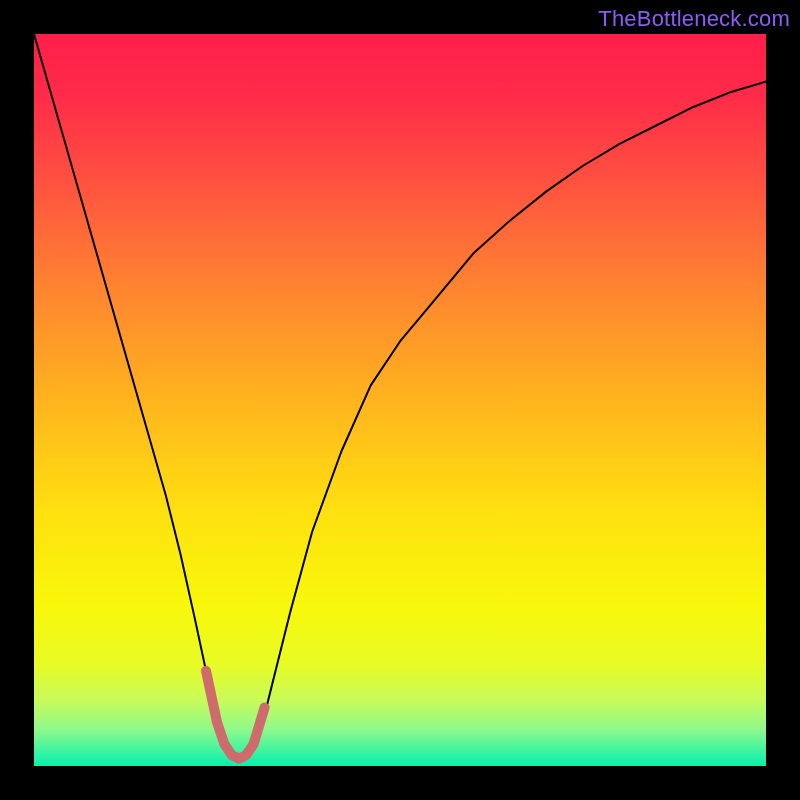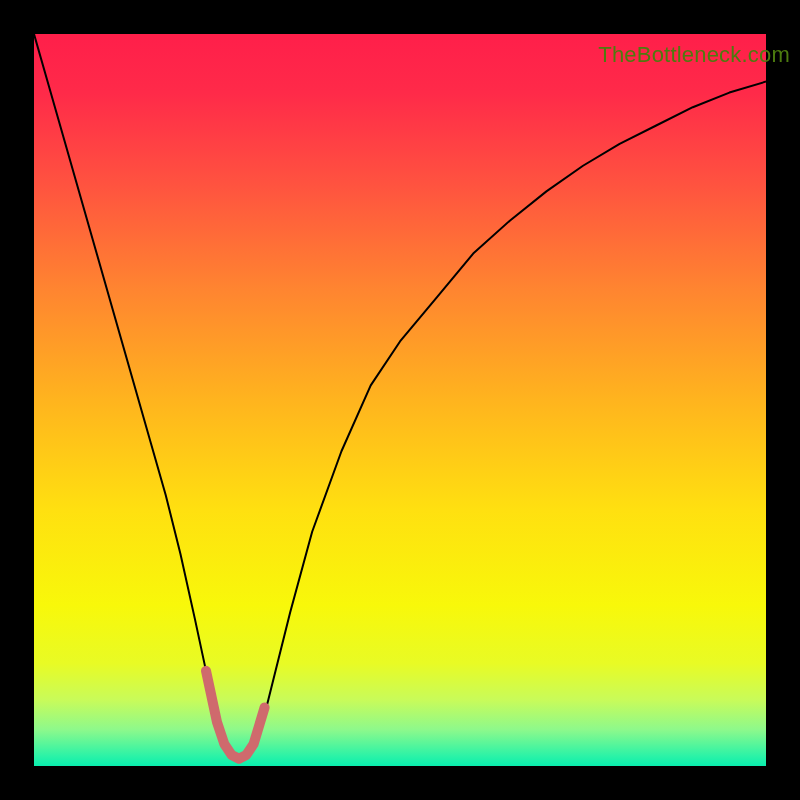--- a/index.html
+++ b/index.html
@@ -25,23 +25,22 @@
     width: 732px;
     height: 732px;
     overflow: hidden;
   }
   .watermark {
     position: absolute;
     top: 6px;
     right: 10px;
     font-family: Arial, Helvetica, sans-serif;
     font-size: 22px;
-    color: #4d7c0f;
+    color: #8b5cf6;
     letter-spacing: 0.2px;
-    margin-top: 36px;
   }
 </style>
 </head>
 <body>
 
 <div class="frame">
   <div class="plot">
     <svg width="732" height="732" viewBox="0 0 732 732" preserveAspectRatio="none">
       <defs>
         <linearGradient id="bg-grad" x1="0" y1="0" x2="0" y2="1">

